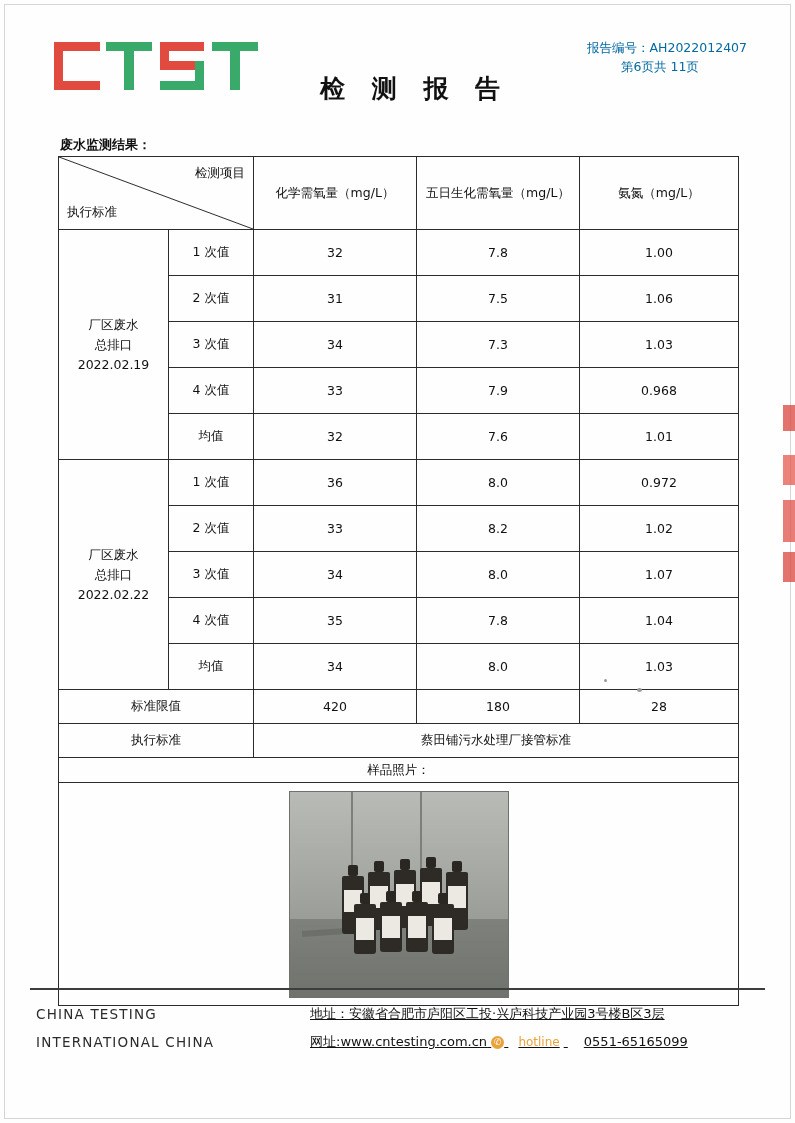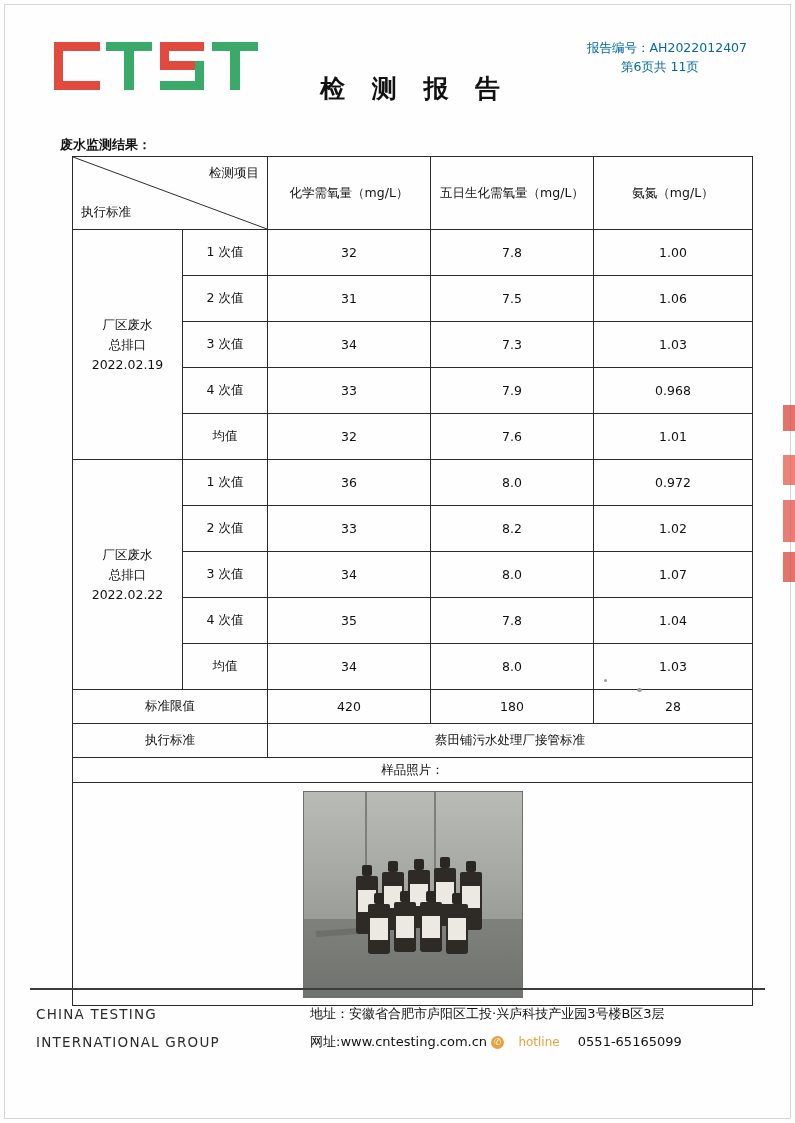--- a/index.html
+++ b/index.html
@@ -66,21 +66,20 @@
     font-weight: 700;
     color: #111;
   }
 
   
   .tbl-wrap {
     position: absolute;
     left: 58px;
     top: 156px;
     width: 680px;
-    margin-left: 14px;
   }
   table.main {
     border-collapse: collapse;
     width: 680px;
     table-layout: fixed;
   }
   table.main td, table.main th {
     border: 1px solid #2b2b2b;
     font-size: 12.5px;
     text-align: center;
@@ -210,38 +209,39 @@
     line-height: 28px;
     color: #2b2b2b;
   }
   .footer-right {
     position: absolute;
     left: 310px;
     top: 6px;
     font-size: 13px;
     line-height: 28px;
     color: #111;
+    text-decoration: underline;
   }
   .hotline {
     color: #e8a33d;
     font-size: 12px;
     margin: 0 4px 0 10px;
   }
   .hot-ic {
     display: inline-block;
     width: 13px; height: 13px;
     border-radius: 50%;
     background: #e8a33d;
     color: #fff;
     font-size: 9px;
     line-height: 13px;
     text-align: center;
     vertical-align: 1px;
   }
-  .phone-no { margin-left: 10px; }
+  .phone-no { margin-left: 16px; }
 
   
   .edge-mark {
     position: absolute;
     right: 0;
     width: 12px;
     background: #d8453c;
     opacity: .75;
   }
   .em1 { top: 405px; height: 26px; }
@@ -434,21 +434,21 @@
     </table>
   </div>
 
   <div class="speck" style="left:604px; top:679px; width:3px; height:3px;"></div>
   <div class="speck" style="left:637px; top:688px; width:5px; height:4px;"></div>
 
   <div class="footer-rule"></div>
   <div class="footer">
     <div class="footer-left">
       <div>CHINA TESTING</div>
-      <div>INTERNATIONAL GROUP</div>
+      <div>INTERNATIONAL CHINA</div>
     </div>
     <div class="footer-right">
       <div>地址：安徽省合肥市庐阳区工投·兴庐科技产业园3号楼B区3层</div>
       <div>
         <span>网址:www.cntesting.com.cn</span>
         <span class="hot-ic">✆</span>
         <span class="hotline">hotline</span>
         <span class="phone-no">0551-65165099</span>
       </div>
     </div>

